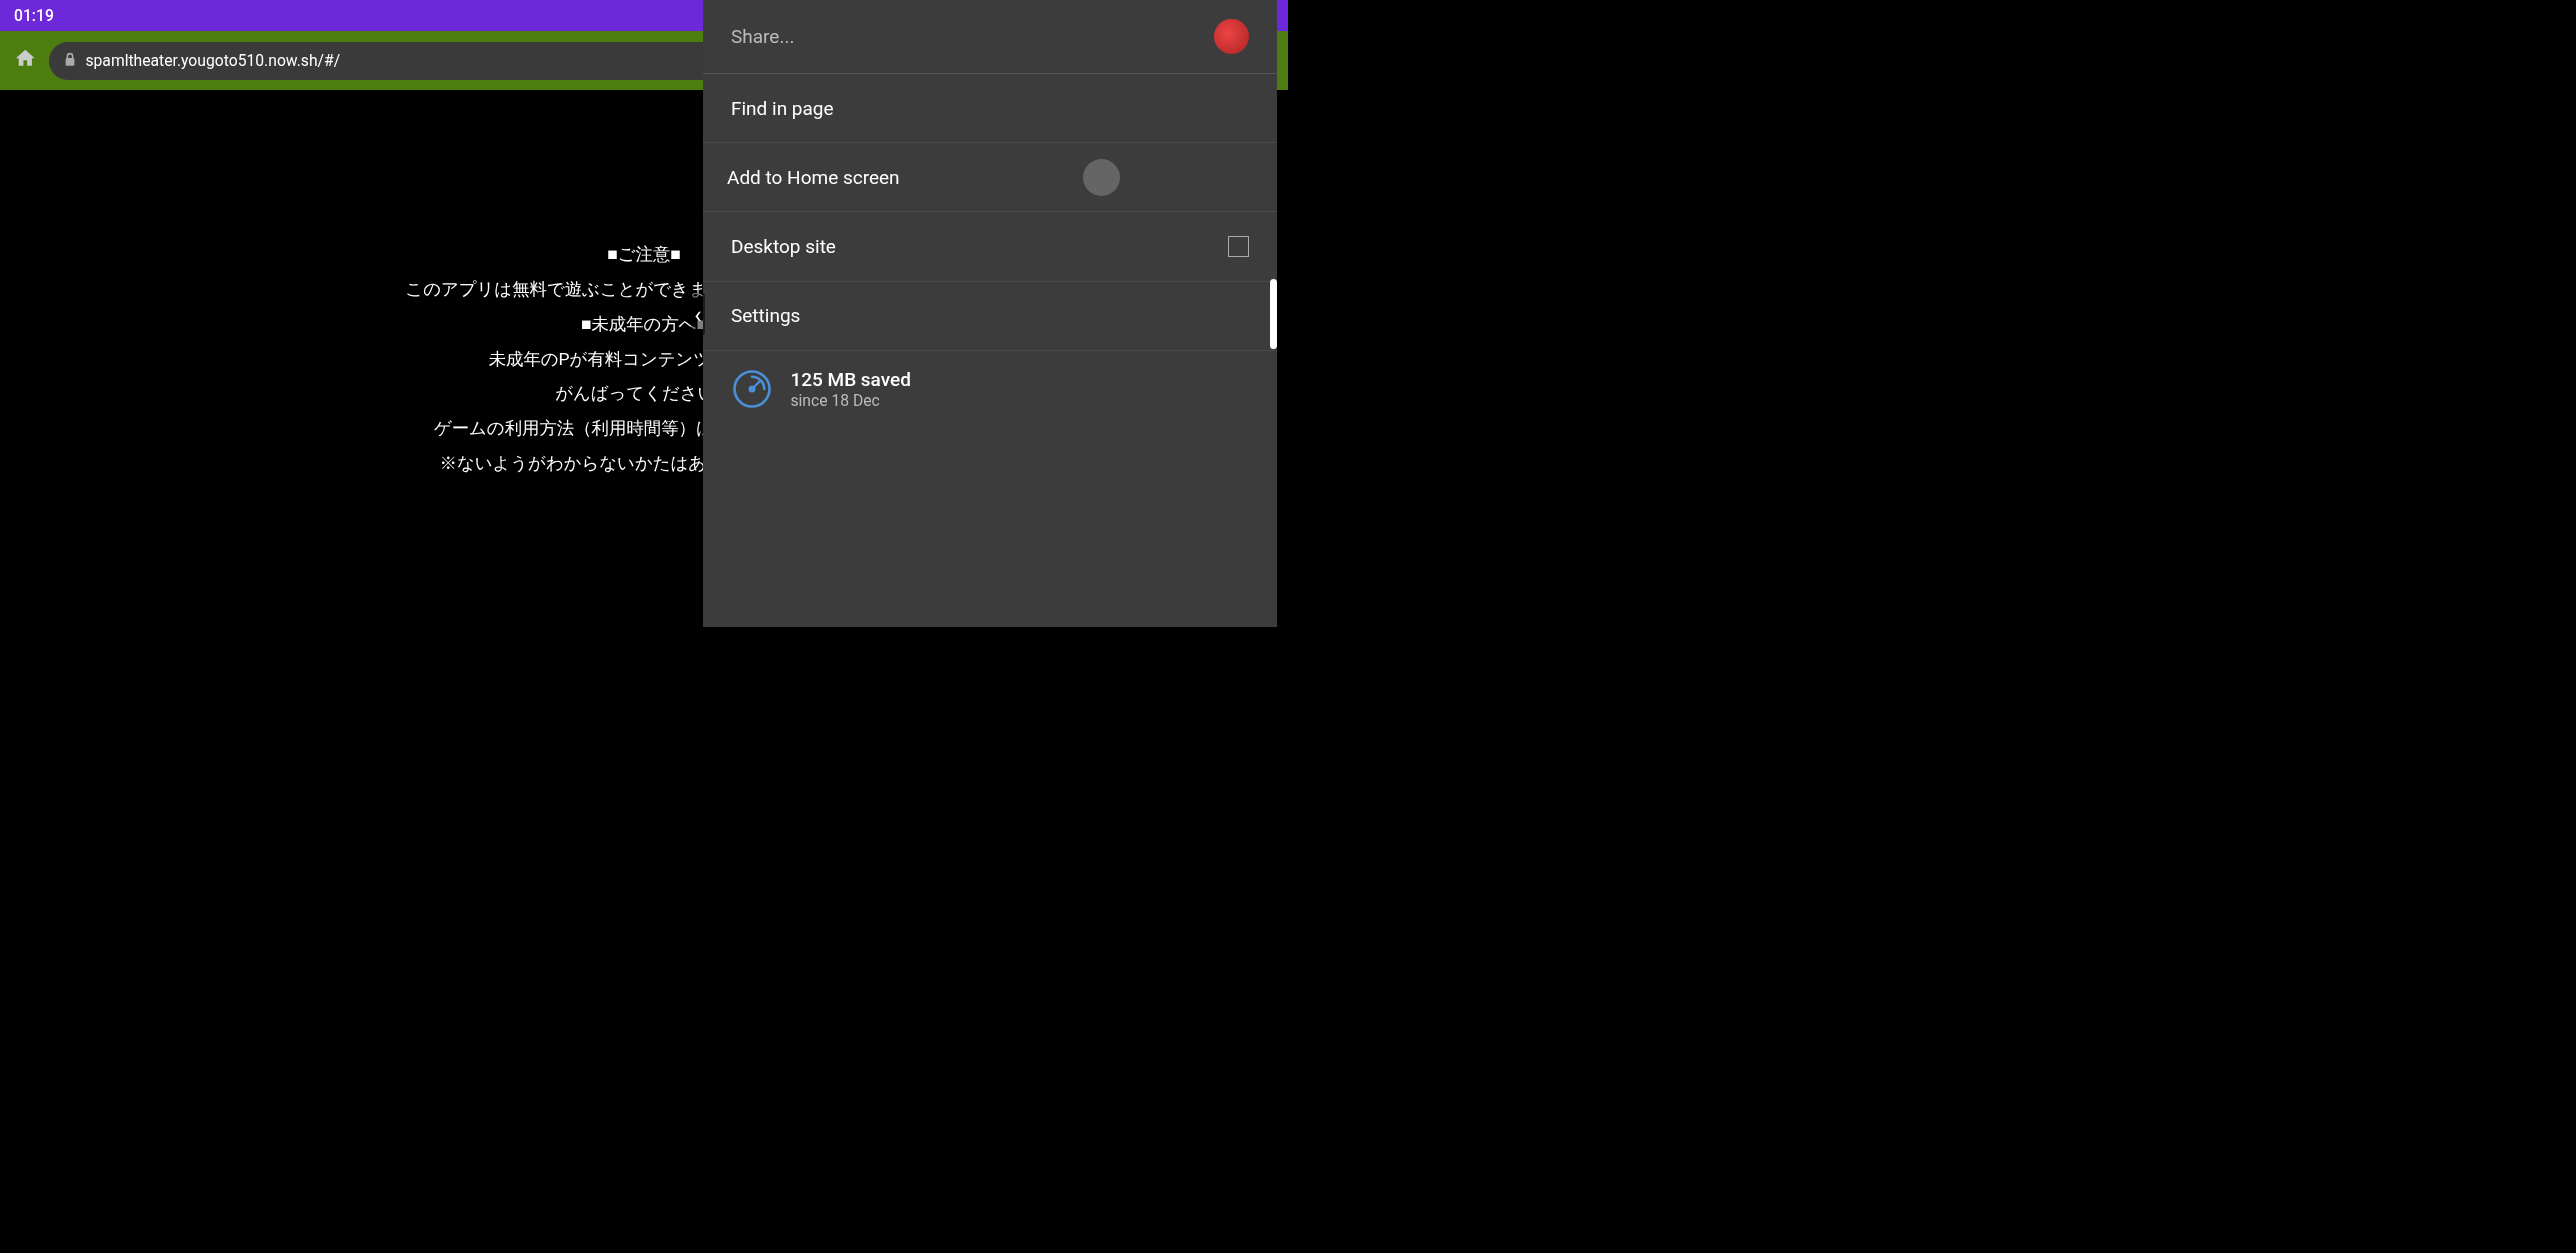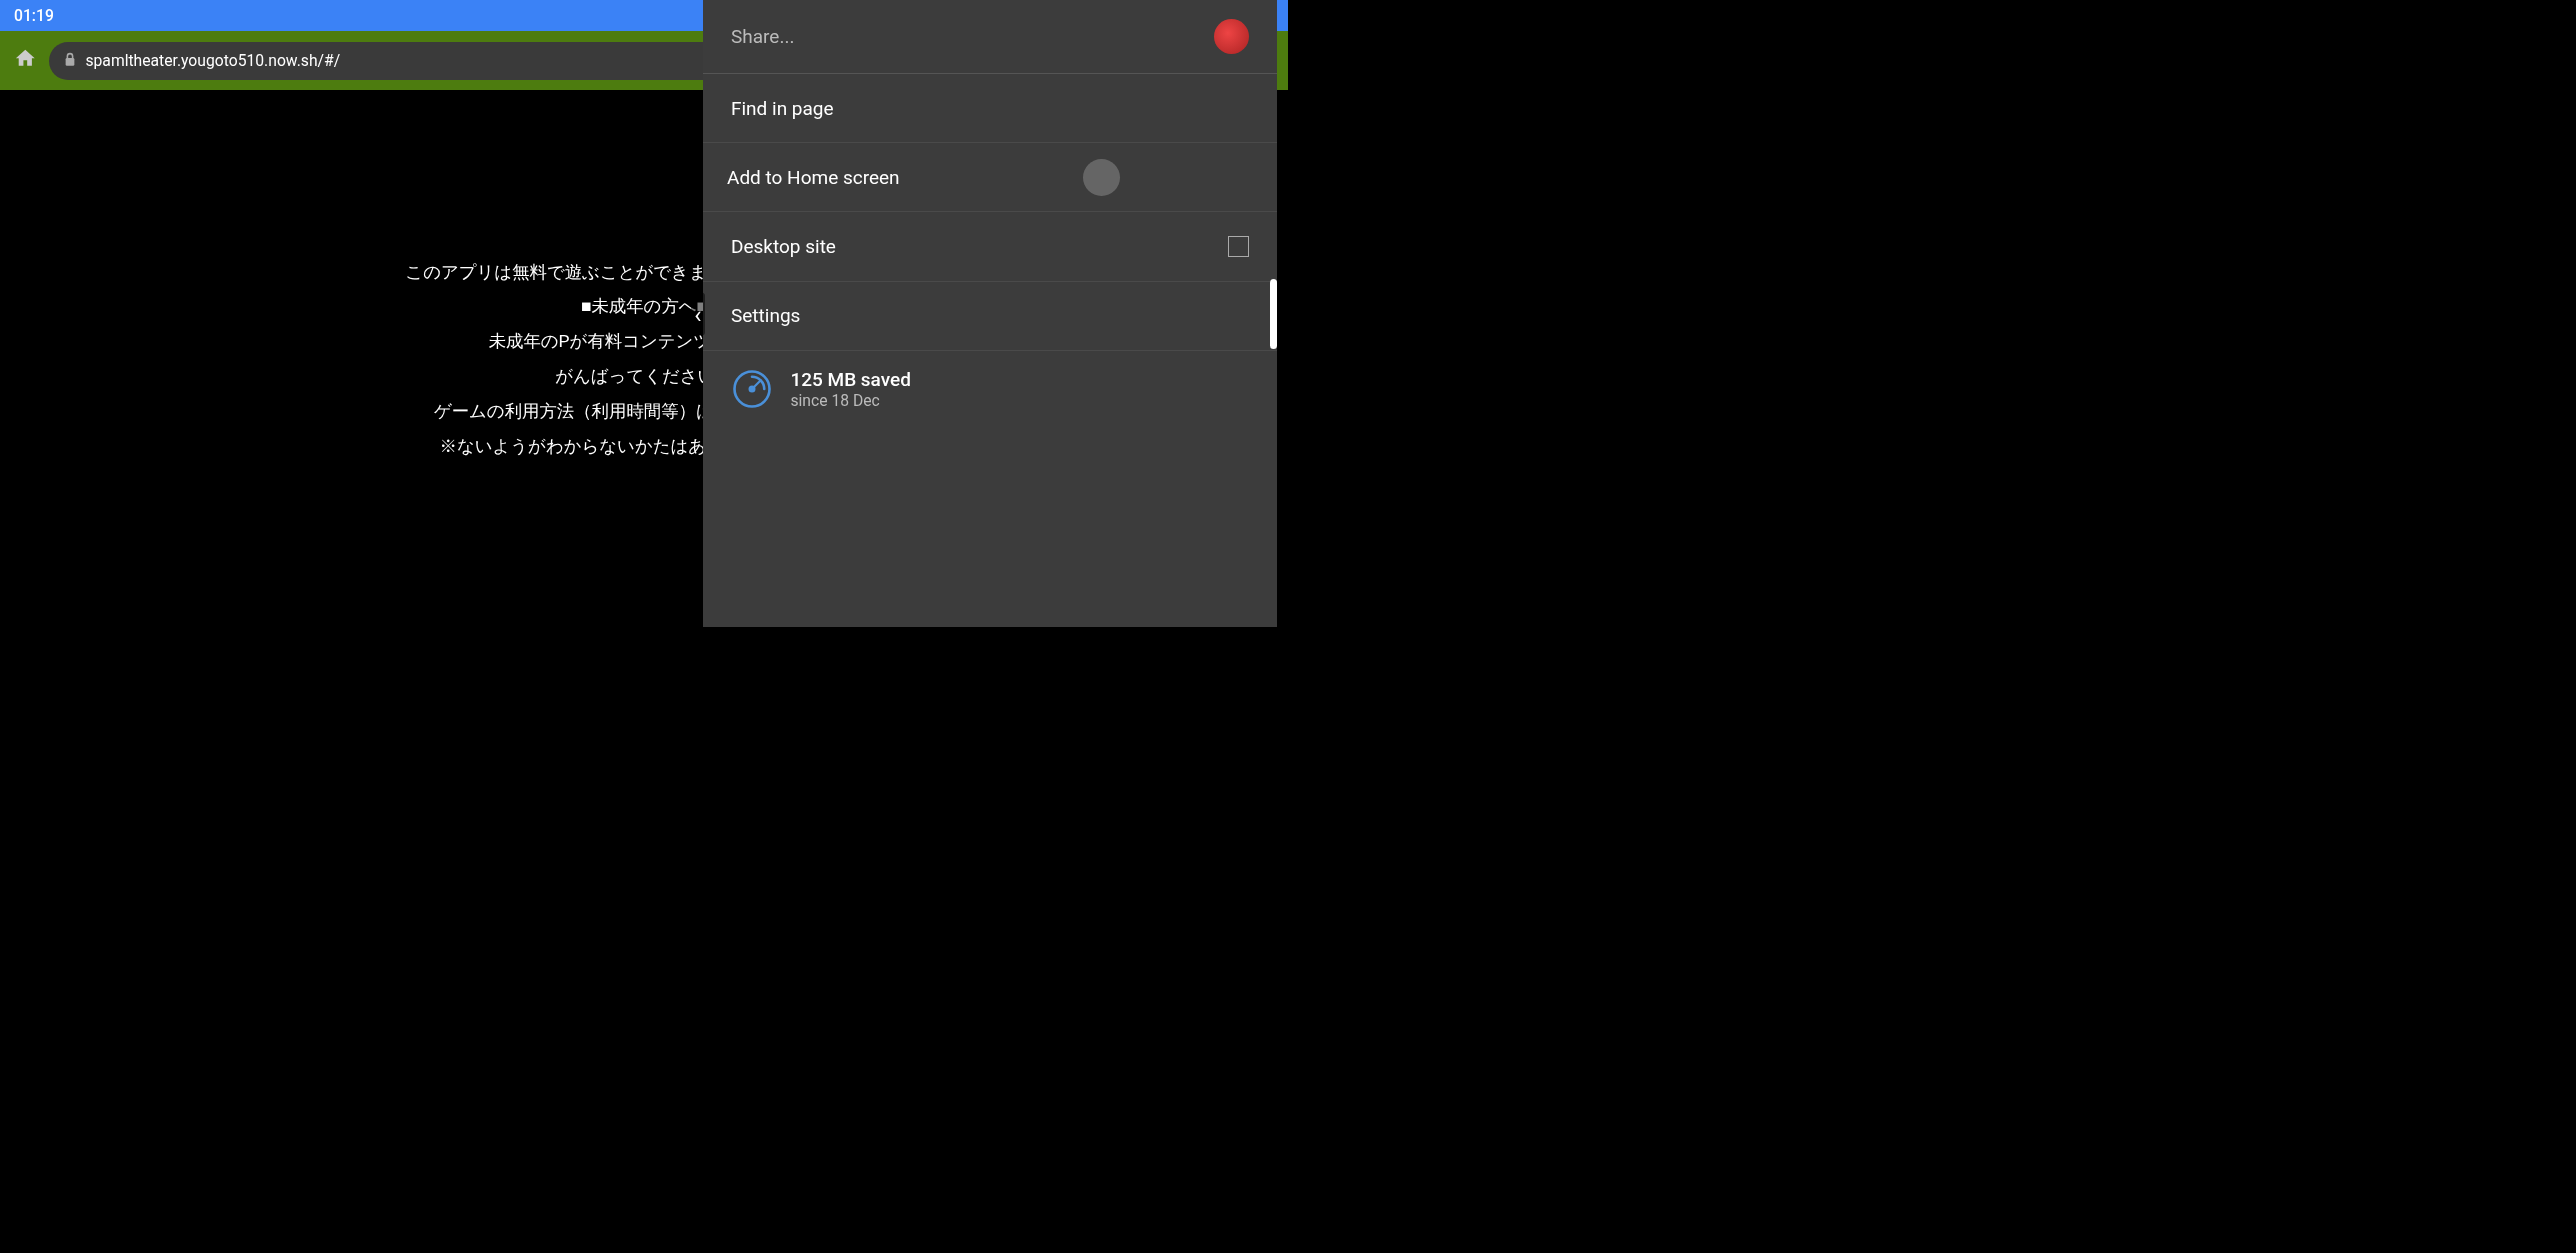--- a/index.html
+++ b/index.html
@@ -13,21 +13,21 @@
       background: #000;
     }
 
     
     .status-bar {
       position: absolute;
       top: 0;
       left: 0;
       right: 0;
       height: 31px;
-      background: #3b82f6;
+      background: #6d28d9;
       display: flex;
       align-items: center;
       justify-content: space-between;
       padding: 0 14px;
       z-index: 10;
     }
 
     .status-time {
       color: #fff;
       font-size: 15.7px;
@@ -288,20 +288,21 @@
         <rect x="3" y="8" width="10" height="9" rx="1.5" fill="#aaaaaa"></rect>
         <path d="M5 8V6a3 3 0 016 0v2" stroke="#aaaaaa" stroke-width="1.8" fill="none"></path>
       </svg>
     </span>
     <span class="url-text">spamltheater.yougoto510.now.sh/#/</span>
   </div>
 </div>
 
 <div class="main-content">
   <div class="jp-text">
+    <div>■ご注意■</div>
     <div>このアプリは無料で遊ぶことができますが、一部有料のコン</div>
     <div>■未成年の方へ■</div>
     <div>未成年のPが有料コンテンツを購入する</div>
     <div>がんばってください。</div>
     <div>ゲームの利用方法（利用時間等）は、担当とよく相談</div>
     <div>※ないようがわからないかたはあいどるにがめんを</div>
   </div>
 </div>
 
 <div class="dropdown-overlay">

